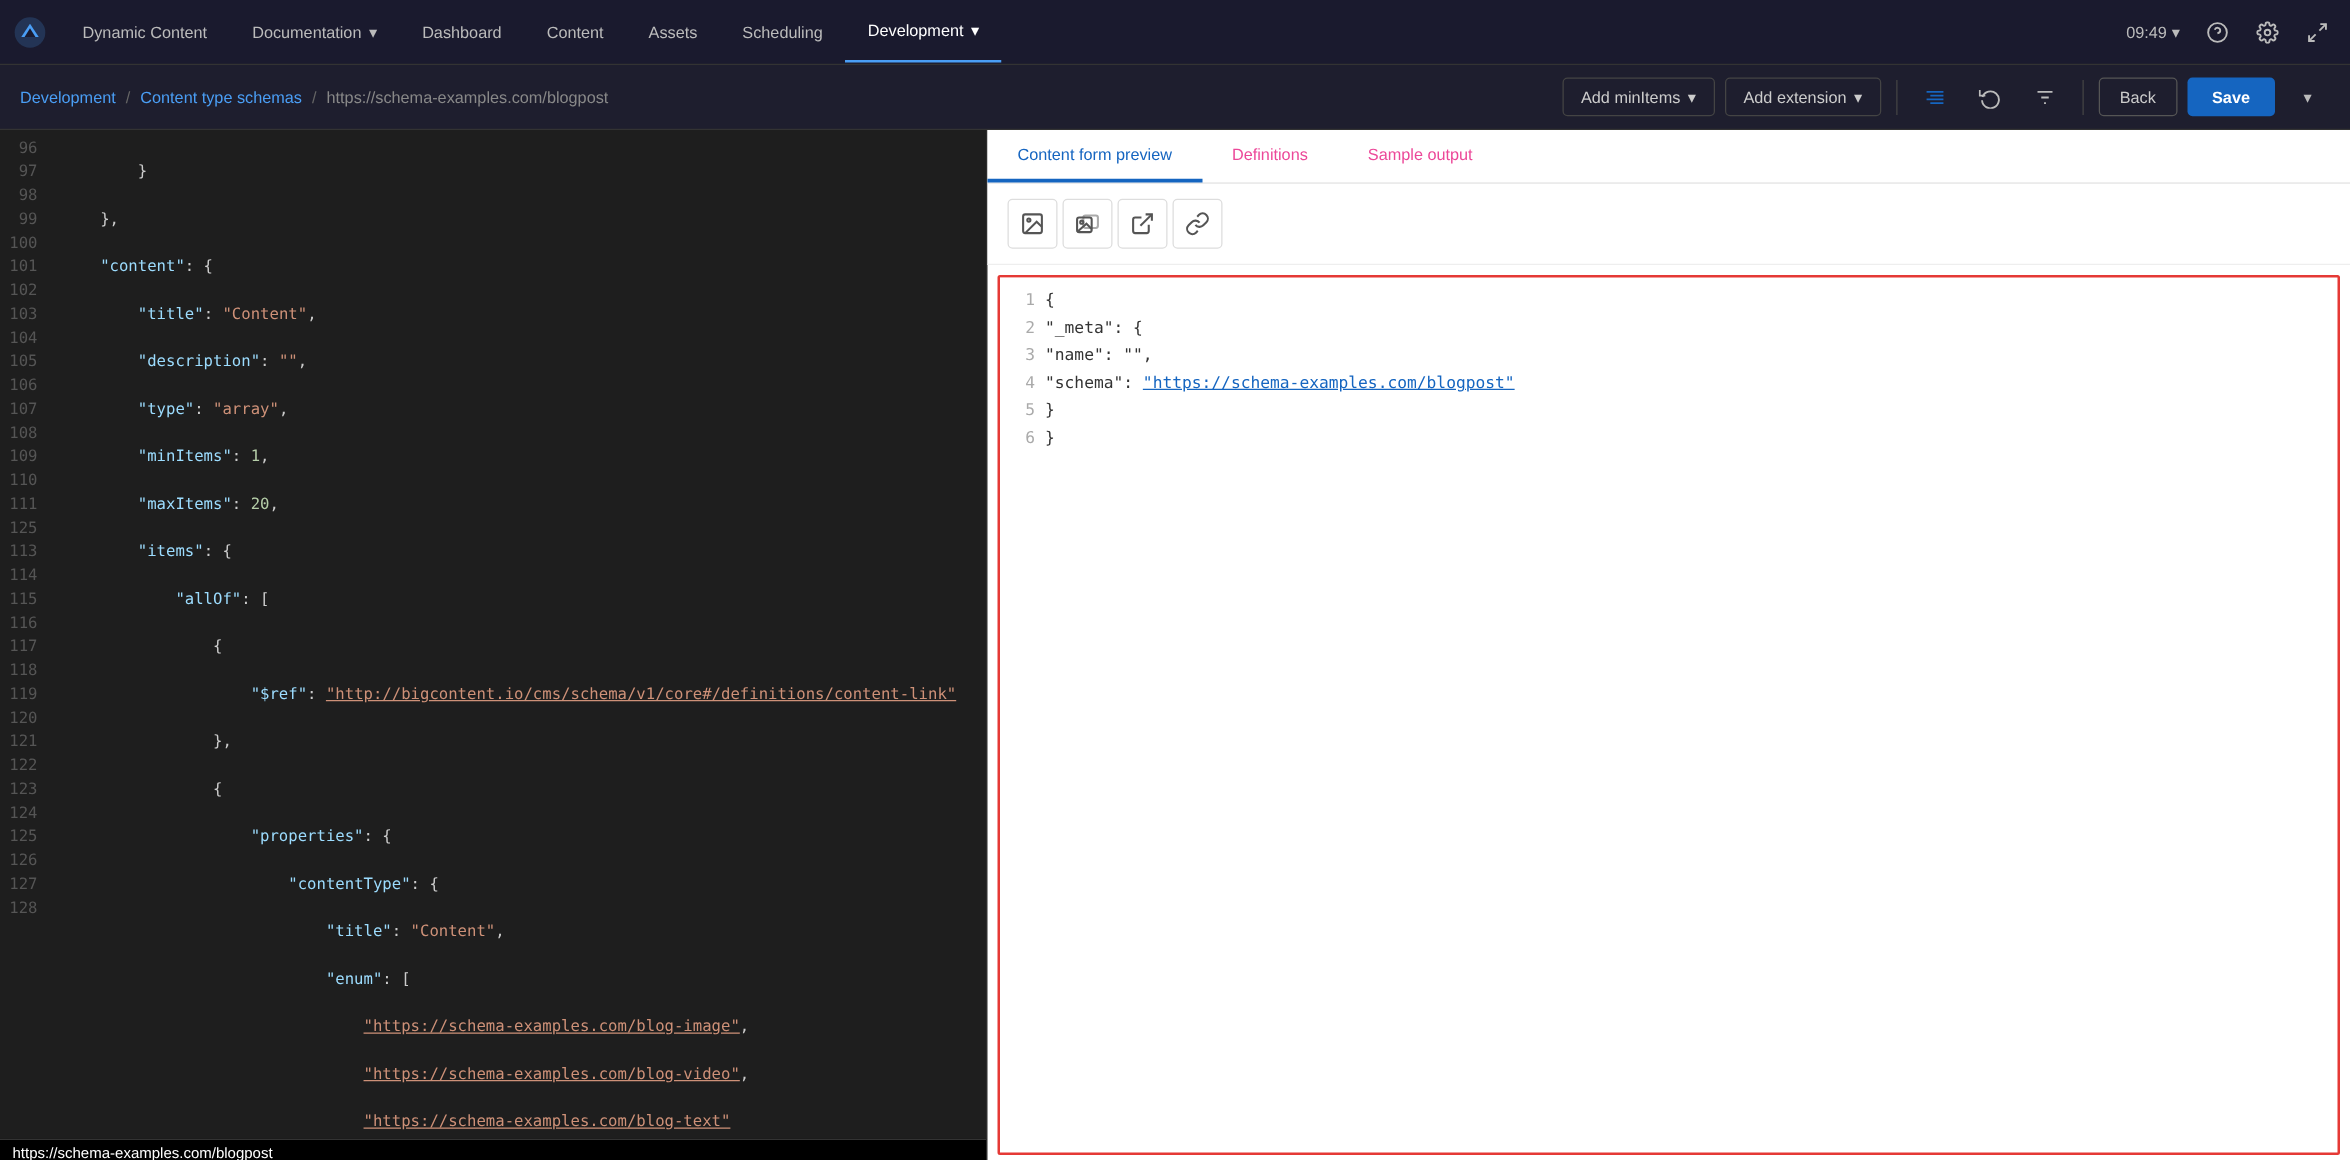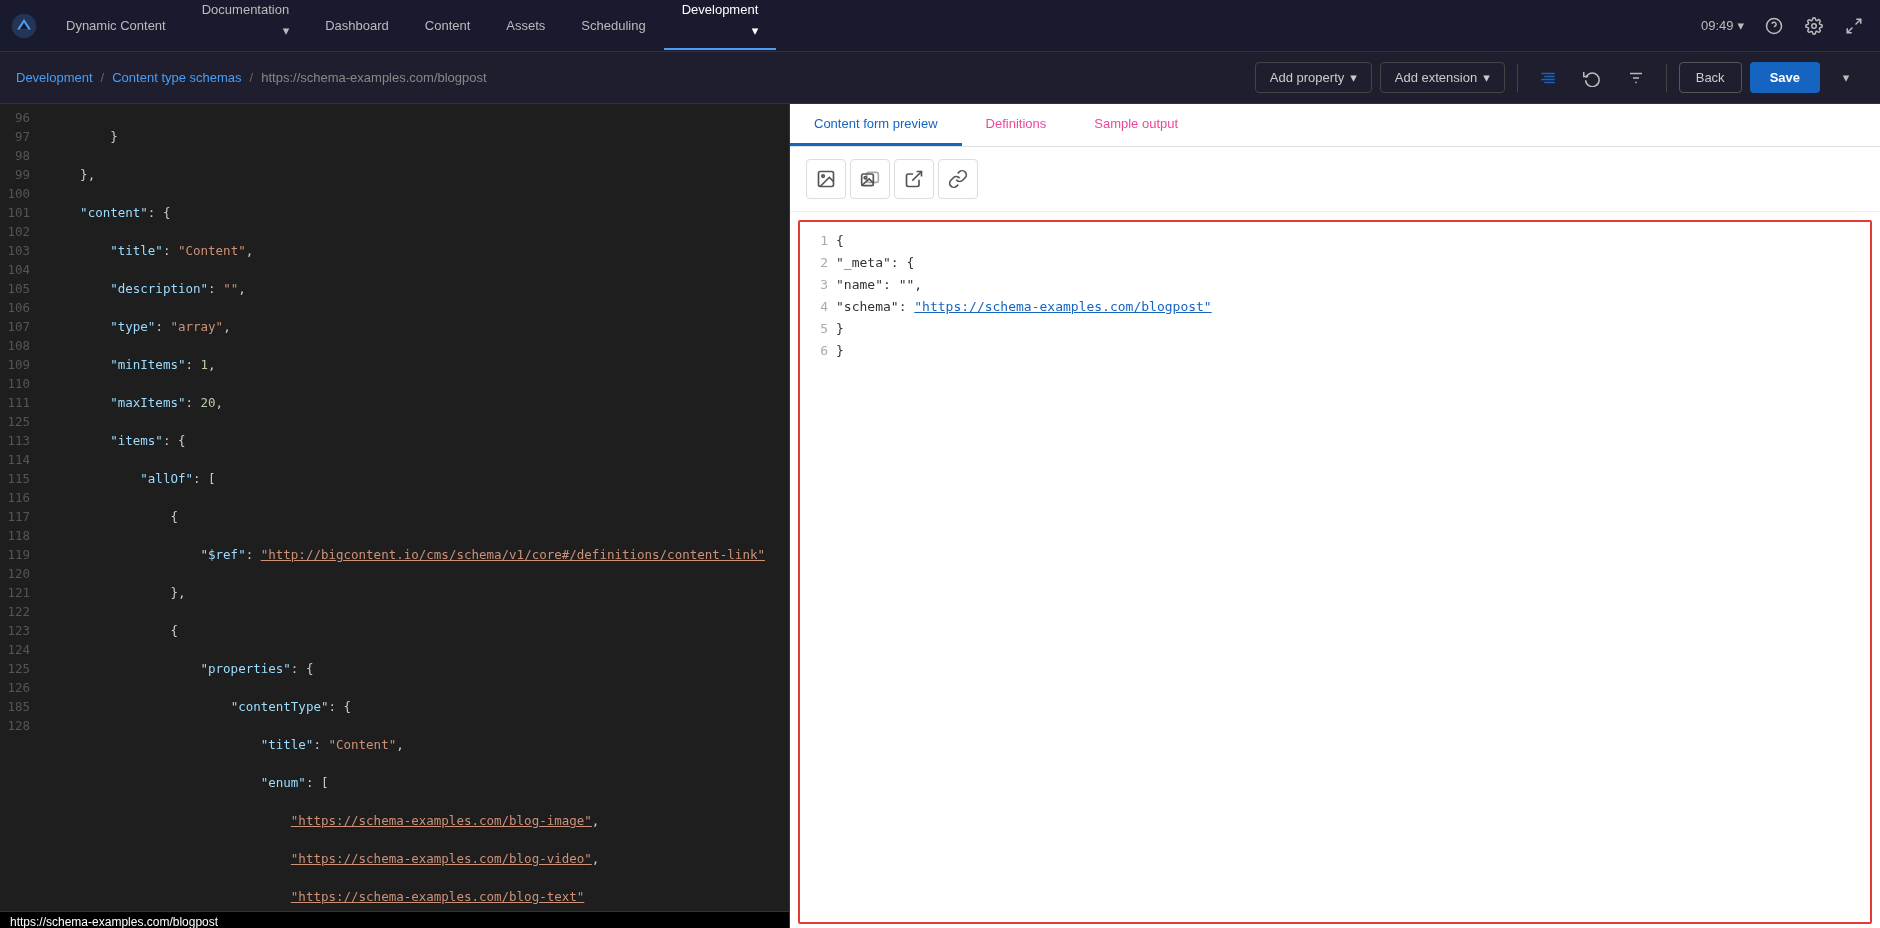--- a/index.html
+++ b/index.html
@@ -11,21 +11,21 @@
       border-bottom: 1px solid #333; color: #ccc;
     }
     .nav-logo { width: 48px; display: flex; align-items: center; justify-content: center; }
     .nav-logo svg { width: 28px; height: 28px; }
     .nav-item {
       padding: 0 18px; height: 48px; display: flex; align-items: center;
       cursor: pointer; font-size: 13px; color: #bbb; position: relative;
       white-space: nowrap;
     }
     .nav-item.active { color: #fff; border-bottom: 2px solid #4a9ef5; }
-    .nav-item-with-arrow { display: flex; align-items: flex-end; gap: 6px; flex-direction: column; }
+    .nav-item-with-arrow { display: flex; align-items: center; gap: 6px; }
     .nav-right { margin-left: auto; display: flex; align-items: center; gap: 4px; padding-right: 8px; }
     .nav-time { color: #bbb; font-size: 13px; padding: 0 8px; display: flex; align-items: center; gap: 4px; }
     .nav-icon-btn { width: 36px; height: 36px; display: flex; align-items: center; justify-content: center; cursor: pointer; color: #bbb; border-radius: 4px; }
 
     
     .breadcrumb-bar {
       display: flex; align-items: center; background: #1e1e2e; height: 52px;
       padding: 0 16px; border-bottom: 1px solid #333; gap: 8px;
     }
     .breadcrumb-item { color: #4a9ef5; font-size: 13px; cursor: pointer; }
@@ -193,21 +193,21 @@
 </nav>
 
 <div class="breadcrumb-bar">
   <span class="breadcrumb-item">Development</span>
   <span class="breadcrumb-sep">/</span>
   <span class="breadcrumb-item">Content type schemas</span>
   <span class="breadcrumb-sep">/</span>
   <span class="breadcrumb-current">https://schema-examples.com/blogpost</span>
   <div class="breadcrumb-actions">
     <button class="btn-secondary">
-      <span>Add property</span>
+      <span>Add minItems</span>
       <span>▾</span>
     </button>
     <button class="btn-secondary">
       <span>Add extension</span>
       <span>▾</span>
     </button>
     <div class="icon-separator"></div>
     <div class="nav-icon-btn" style="color:#1565c0;">
       <svg width="18" height="18" viewBox="0 0 24 24" fill="none" stroke="currentColor" stroke-width="2">
           <line x1="21" y1="10" x2="7" y2="10"></line>
@@ -266,21 +266,21 @@
             <span>117</span>
             <span>118</span>
             <span>119</span>
             <span>120</span>
           <span>121</span>
             <span>122</span>
             <span>123</span>
             <span>124</span>
             <span>125</span>
           <span>126</span>
-            <span>185</span>
+            <span>127</span>
             <span>128</span>
         </div>
         <div class="code-content">
 <span class="line"><span class="s-punc">        }</span></span>
 <span class="line"><span class="s-punc">    },</span></span>
 <span class="line"><span class="s-punc">    </span><span class="s-key">"content"</span><span class="s-punc">: {</span></span>
 <span class="line"><span class="s-punc">        </span><span class="s-key">"title"</span><span class="s-punc">: </span><span class="s-str">"Content"</span><span class="s-punc">,</span></span>
 <span class="line"><span class="s-punc">        </span><span class="s-key">"description"</span><span class="s-punc">: </span><span class="s-str">""</span><span class="s-punc">,</span></span>
 <span class="line"><span class="s-punc">        </span><span class="s-key">"type"</span><span class="s-punc">: </span><span class="s-str">"array"</span><span class="s-punc">,</span></span>
 <span class="line"><span class="s-punc">        </span><span class="s-key">"minItems"</span><span class="s-punc">: </span><span class="s-num">1</span><span class="s-punc">,</span></span>

